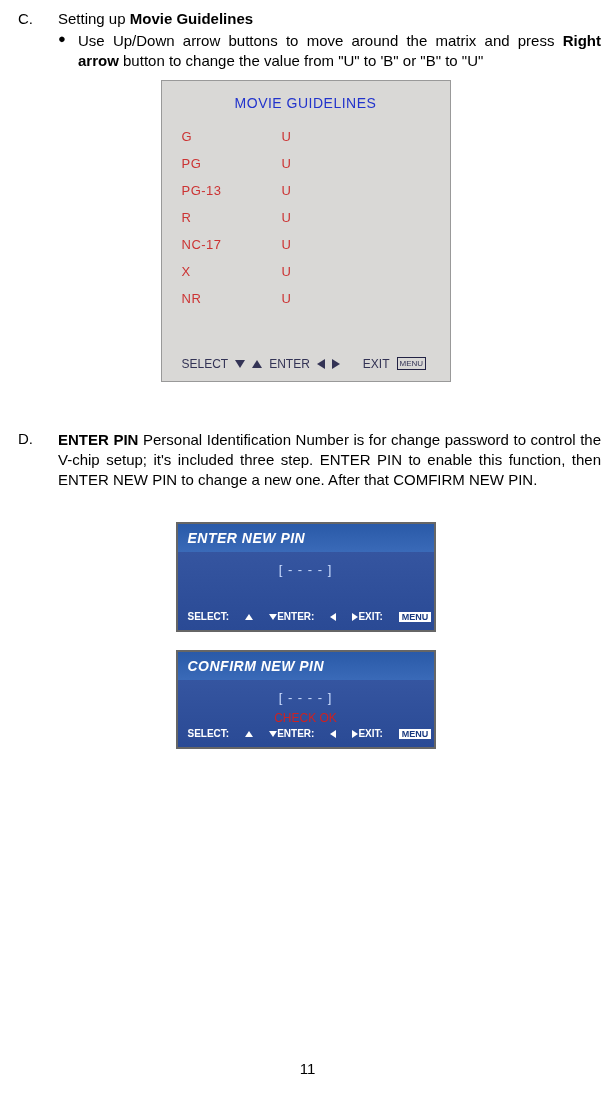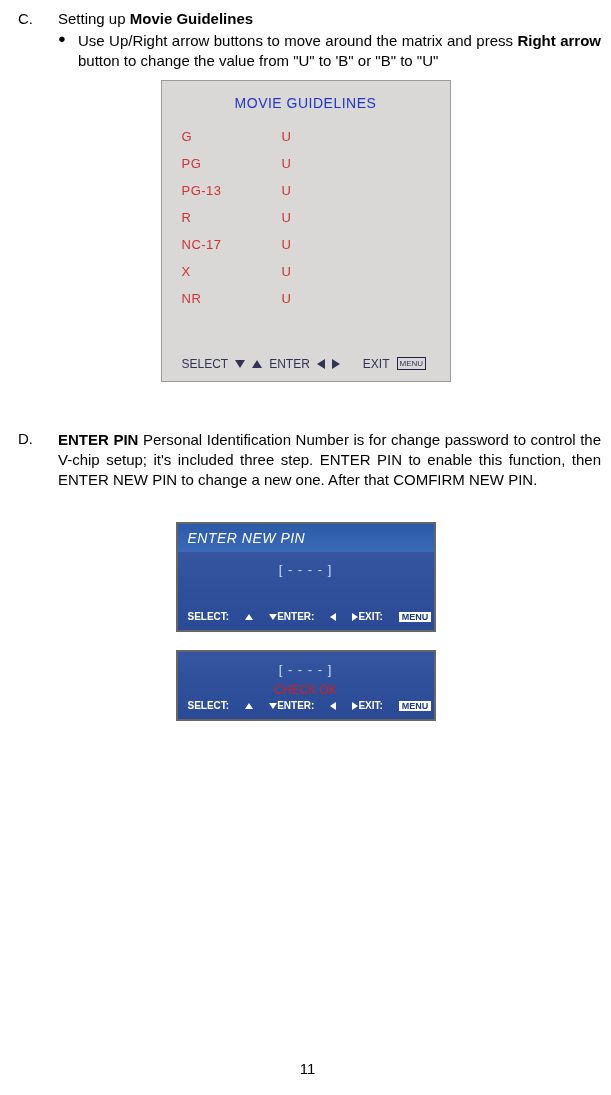--- a/index.html
+++ b/index.html
@@ -99,21 +99,21 @@
     
     
     .pin-panel {
       width: 260px;
       margin: 0 auto 18px;
       border: 2px solid #666;
     }
     .pin-header {
       background: linear-gradient(#2a5aa8, #3a6ab8);
       color: #fff;
-      font-weight: normal;
+      font-weight: bold;
       font-size: 14px;
       padding: 6px 10px;
       font-style: italic;
       letter-spacing: 0.5px;
     }
     .pin-body {
       background: linear-gradient(#3555a0, #2a4a95);
       text-align: center;
       padding: 10px 8px 8px;
       position: relative;
@@ -177,21 +177,21 @@
 
   <div class="section-row">
     <div class="section-label">C.</div>
     <div class="section-text">
       <span>Setting up </span><span class="bold">Movie Guidelines</span>
     </div>
   </div>
   <div class="bullet-row">
     <div class="bullet">●</div>
     <div class="bullet-text">
-      <span>Use Up/Right arrow buttons to move around the matrix and press </span><span class="bold">Right arrow</span><span> button to change the value from "U" to 'B" or "B" to "U"</span>
+      <span>Use Up/Down arrow buttons to move around the matrix and press </span><span class="bold">Right arrow</span><span> button to change the value from "U" to 'B" or "B" to "U"</span>
     </div>
   </div>
 
   <div class="movie-panel">
     <div class="movie-title">MOVIE GUIDELINES</div>
     <div class="movie-row">
       <div class="movie-label">G</div>
       <div class="movie-val">U</div>
     </div>
     <div class="movie-row">
@@ -259,20 +259,21 @@
         </div>
         <div class="pin-footer-item">
           <span>EXIT:</span>
           <span class="menu-box-w">MENU</span>
         </div>
       </div>
     </div>
   </div>
 
   <div class="pin-panel">
+    <div class="pin-header">CONFIRM NEW PIN</div>
     <div class="pin-body">
       <div class="pin-value">[ - - - - ]</div>
       <div class="pin-check">CHECK OK</div>
       <div class="pin-footer">
         <div class="pin-footer-item">
           <span>SELECT:</span>
           <span class="tri-up-w"></span>
           <span class="tri-down-w"></span>
         </div>
         <div class="pin-footer-item">

